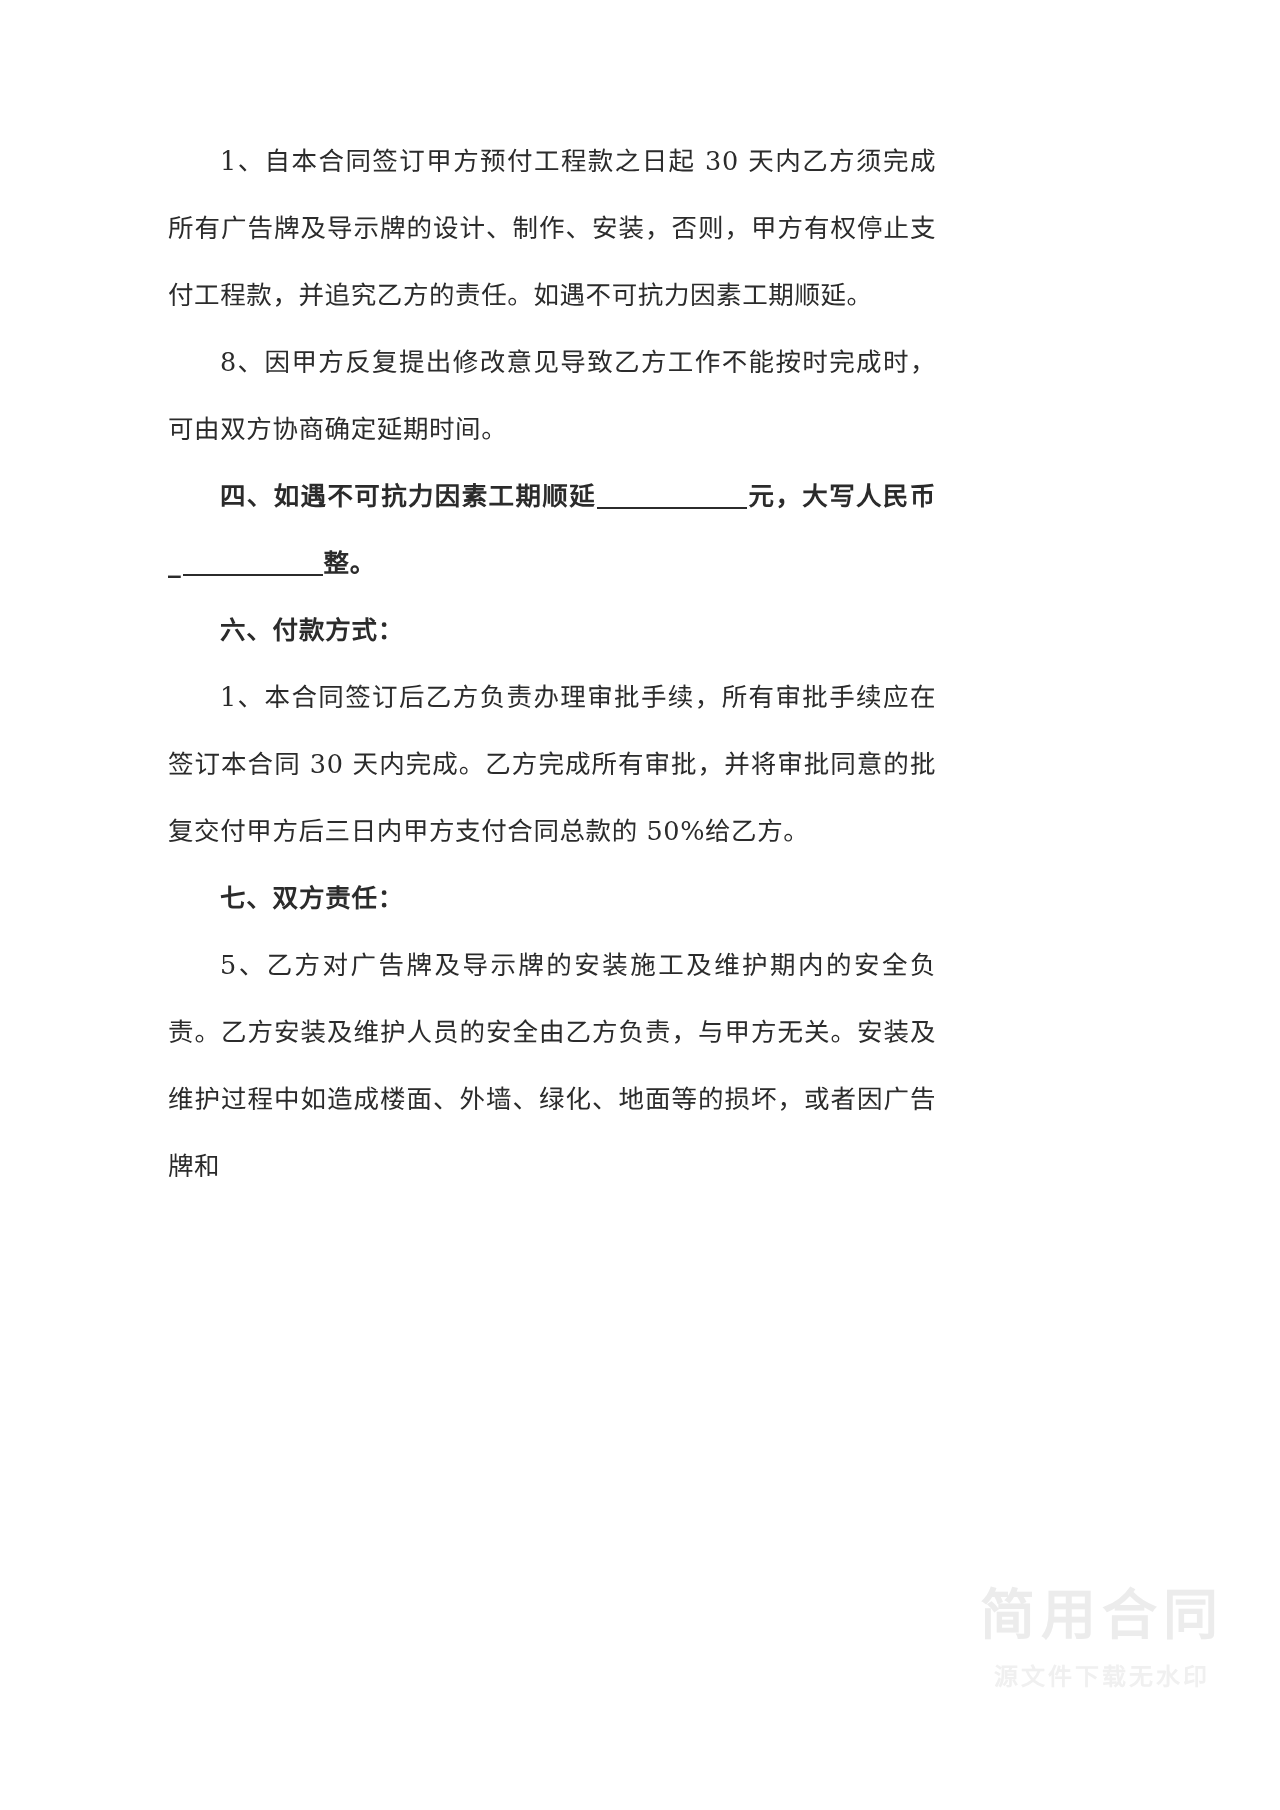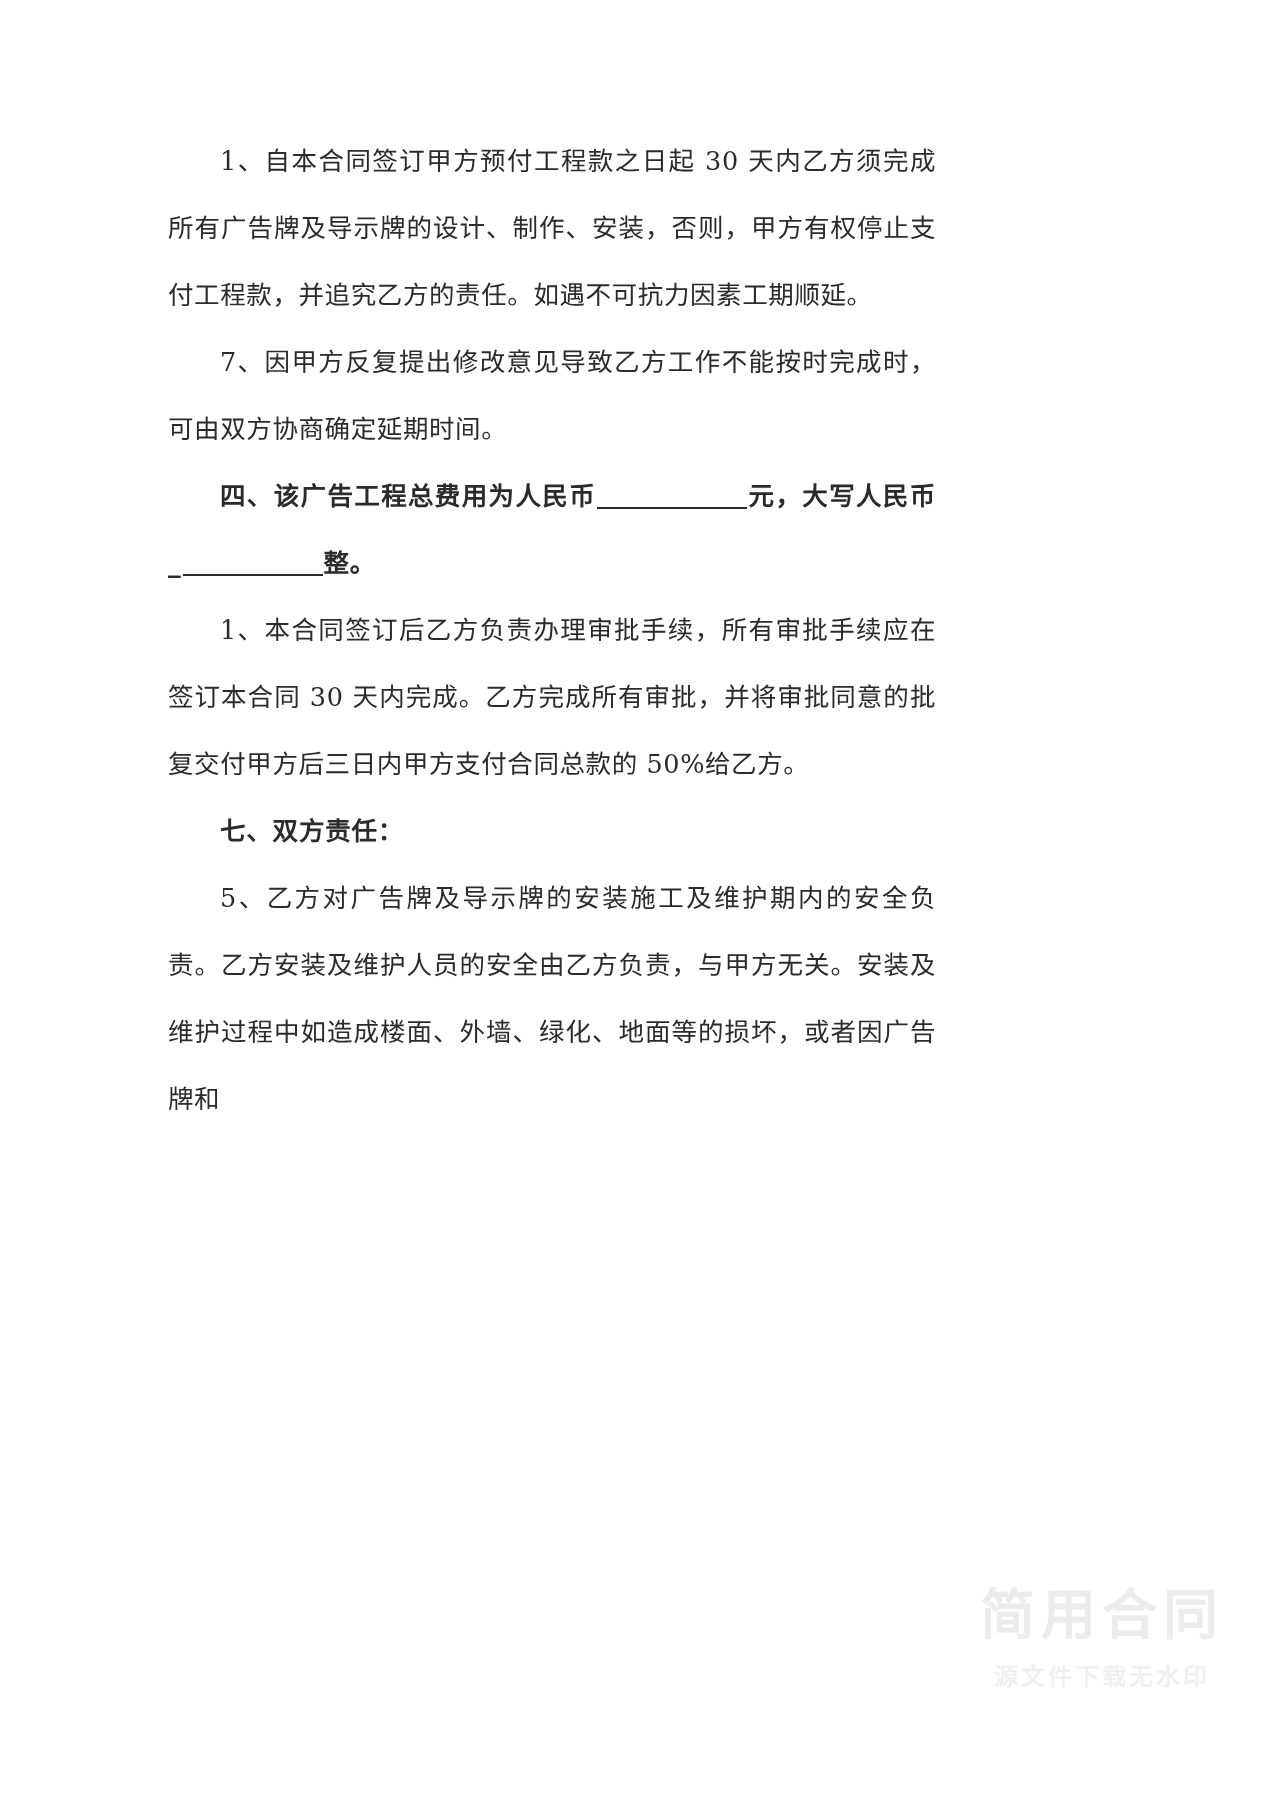--- a/index.html
+++ b/index.html
@@ -83,25 +83,26 @@
 </style>
 </head>
 <body>
 
 <div class="page">
 
   <div class="doc-body">
 
     <p class="para indent">1、自本合同签订甲方预付工程款之日起 30 天内乙方须完成所有广告牌及导示牌的设计、制作、安装，否则，甲方有权停止支付工程款，并追究乙方的责任。如遇不可抗力因素工期顺延。</p>
 
-    <p class="para indent">7、因甲方反复提出修改意见导致乙方工作不能按时完成时，可由双方协商确定延期时间。</p>
+    <p class="para indent">8、因甲方反复提出修改意见导致乙方工作不能按时完成时，可由双方协商确定延期时间。</p>
 
-    <p class="para heading"><span>四、该广告工程总费用为人民币</span><span class="blank-line"></span><span>元，大写人民币_</span><span class="blank-line short"></span><span>整。</span></p>
+    <p class="para heading"><span>四、如遇不可抗力因素工期顺延</span><span class="blank-line"></span><span>元，大写人民币_</span><span class="blank-line short"></span><span>整。</span></p>
 
 
+    <p class="para heading">六、付款方式：</p>
 
     <p class="para indent">1、本合同签订后乙方负责办理审批手续，所有审批手续应在签订本合同 30 天内完成。乙方完成所有审批，并将审批同意的批复交付甲方后三日内甲方支付合同总款的 50%给乙方。</p>
 
 
     <p class="para heading">七、双方责任：</p>
 
     <p class="para indent">5、乙方对广告牌及导示牌的安装施工及维护期内的安全负责。乙方安装及维护人员的安全由乙方负责，与甲方无关。安装及维护过程中如造成楼面、外墙、绿化、地面等的损坏，或者因广告牌和</p>
 
   </div>
 

